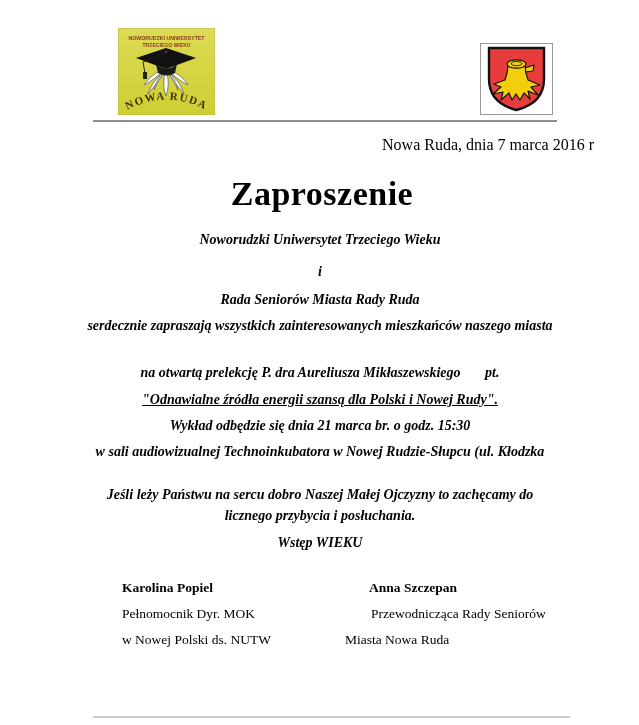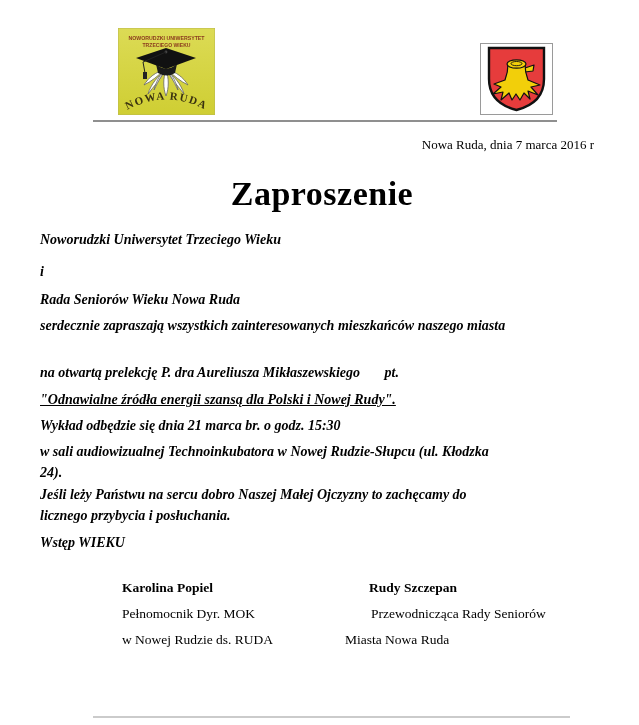--- a/index.html
+++ b/index.html
@@ -18,31 +18,31 @@
     background:#ffffff;border:1px solid #9a9a9a;box-sizing:border-box;
   }
   .crest svg{display:block;width:100%;height:100%;}
   
   .rule{position:absolute;height:2px;}
   .top-rule{top:120px;left:93px;width:464px;background:#8f8f8f;}
   .bottom-rule{top:716px;left:93px;width:477px;background:#cbcbcb;}
   
   .date{
     position:absolute;top:136px;left:0;width:594px;
-    text-align:right;font-size:13px;line-height:17px;
+    text-align:right;font-size:16px;line-height:17px;
   }
   
   .title{
     position:absolute;top:175px;left:0;width:644px;margin:0;
     text-align:center;font-size:34px;font-weight:bold;letter-spacing:.5px;
   }
   
   .bl{
     position:absolute;left:40px;width:560px;
-    text-align:left;
+    text-align:center;
     font-size:14px;font-weight:bold;font-style:italic;line-height:20px;
     white-space:nowrap;
   }
   .u{text-decoration:underline;}
   
   .sig{position:absolute;font-size:13.5px;line-height:18px;white-space:nowrap;text-align:center;}
   .sig-name{font-weight:bold;}
   .logo-top{
     font-family:"Liberation Sans", sans-serif;
     font-weight:bold;font-size:6px;fill:#8a3a1e;text-anchor:middle;
@@ -107,34 +107,33 @@
   </div>
 
   <div class="rule top-rule"></div>
 
   <div class="date">Nowa Ruda, dnia 7 marca 2016 r</div>
 
   <h1 class="title">Zaproszenie</h1>
 
   <div class="bl" style="top:230px">Noworudzki Uniwersytet Trzeciego Wieku</div>
   <div class="bl" style="top:262px">i</div>
-  <div class="bl" style="top:290px">Rada Seniorów Wieku Nowa Ruda</div>
+  <div class="bl" style="top:290px">Rada Seniorów Miasta Rady Ruda</div>
   <div class="bl" style="top:316px">serdecznie zapraszają wszystkich zainteresowanych mieszkańców naszego miasta</div>
   <div class="bl" style="top:363px">na otwartą prelekcję P. dra Aureliusza Mikłaszewskiego &nbsp;&nbsp;&nbsp;&nbsp;&nbsp; pt.</div>
   <div class="bl u" style="top:390px">"Odnawialne źródła energii szansą dla Polski i Nowej Rudy".</div>
   <div class="bl" style="top:416px">Wykład odbędzie się dnia 21 marca br. o godz. 15:30</div>
   <div class="bl" style="top:442px">w sali audiowizualnej Technoinkubatora w Nowej Rudzie-Słupcu (ul. Kłodzka</div>
-  <div class="bl" style="top:463px">24).</div>
   <div class="bl" style="top:506px">licznego przybycia i posłuchania.</div>
   <div class="bl" style="top:485px">Jeśli leży Państwu na sercu dobro Naszej Małej Ojczyzny to zachęcamy do</div>
   <div class="bl" style="top:533px">Wstęp WIEKU</div>
 
   <div class="sig sig-name" style="top:579px;left:122px">Karolina Popiel</div>
   <div class="sig" style="top:605px;left:122px">Pełnomocnik Dyr. MOK</div>
-  <div class="sig" style="top:631px;left:122px">w Nowej Rudzie ds. RUDA</div>
+  <div class="sig" style="top:631px;left:122px">w Nowej Polski ds. NUTW</div>
 
-  <div class="sig sig-name" style="top:579px;left:369px">Rudy Szczepan</div>
+  <div class="sig sig-name" style="top:579px;left:369px">Anna Szczepan</div>
   <div class="sig" style="top:605px;left:371px">Przewodnicząca Rady Seniorów</div>
   <div class="sig" style="top:631px;left:345px">Miasta Nowa Ruda</div>
 
   <div class="rule bottom-rule"></div>
 
 </div>
 
 </body></html>

